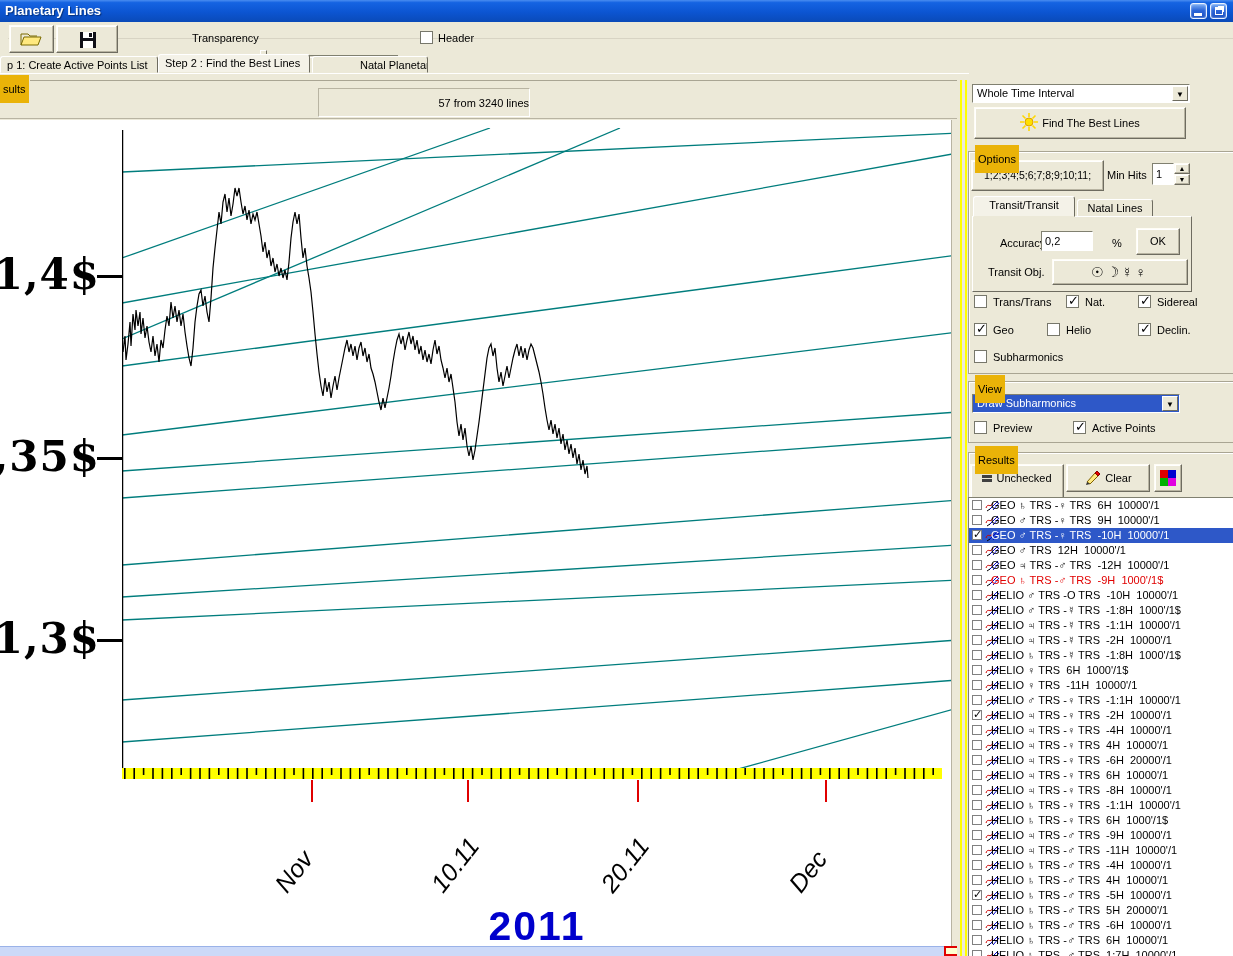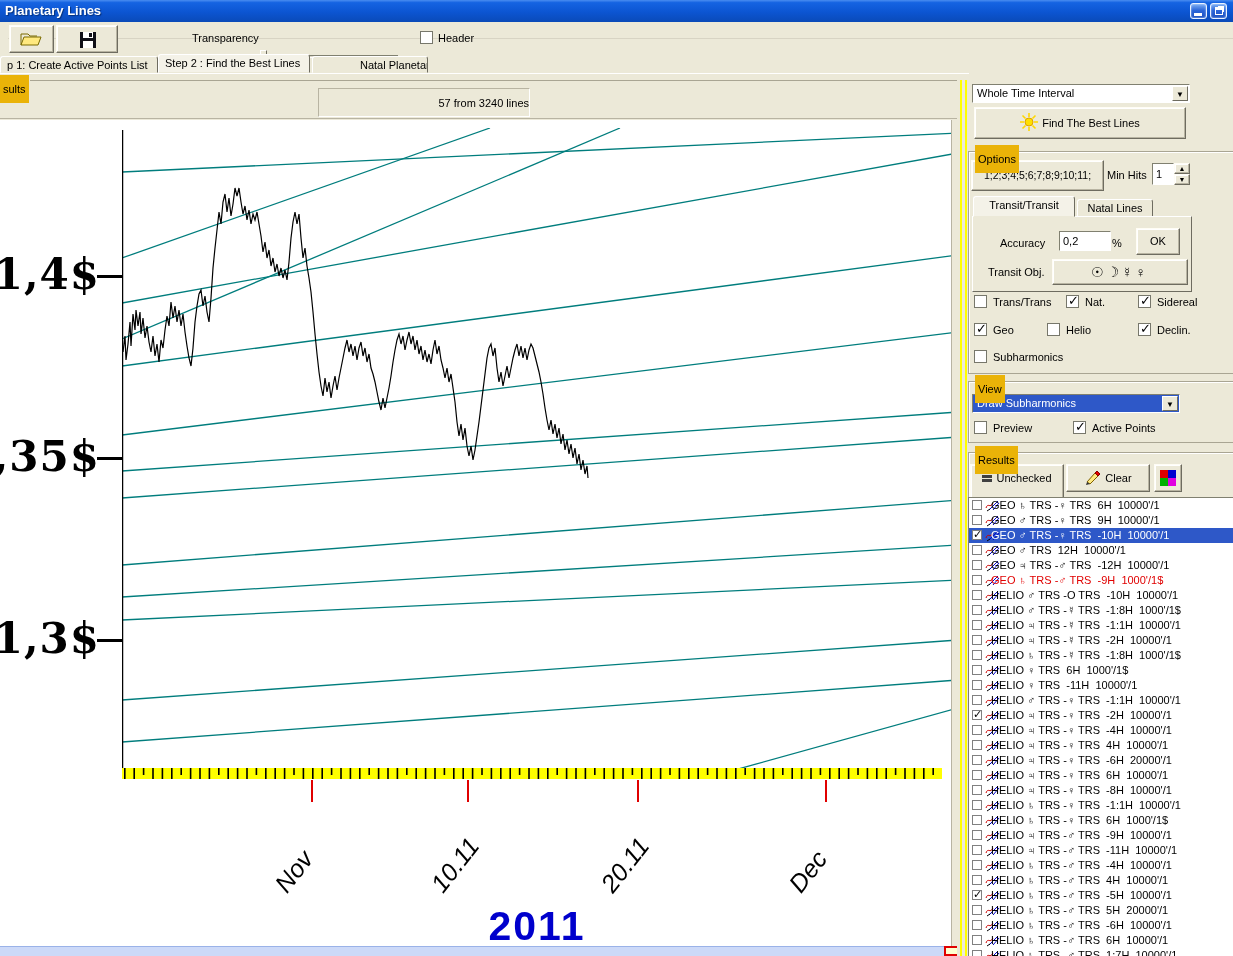--- a/index.html
+++ b/index.html
@@ -293,21 +293,21 @@
 
     <div class="tab active" style="left:4px;top:123px;height:21px;width:102px;text-align:center">
       <span>Transit/Transit</span>
     </div>
     <div class="tab" style="left:108px;top:126px;height:18px;width:76px;text-align:center">
       <span>Natal Lines</span>
     </div>
     <div class="abs" style="left:3px;top:143px;width:220px;height:76px;border:1px solid;border-color:#fff #6e6c60 #6e6c60 #fff"></div>
 
     <span class="abs" style="left:31px;top:164px">Accuracy</span>
-    <input class="abs" style="left: 90px; top: 158px; width: 52px; height: 20px;" value="0,2">
+    <input class="abs" style="left: 72px; top: 158px; width: 52px; height: 20px;" value="0,2">
     <span class="abs" style="left:143px;top:164px">%</span>
     <div class="abs raised" style="left:167px;top:155px;width:44px;height:27px;text-align:center;line-height:25px">
       <span>OK</span>
     </div>
     <span class="abs" style="left:19px;top:193px">Transit Obj.</span>
     <div class="abs raised" style="left:83px;top:186px;width:136px;height:26px;text-align:center;line-height:24px;font-weight:bold;font-size:14px;letter-spacing:3px">
       <span>☉☽☿♀</span>
     </div>
 
     <div id="optcbs">

